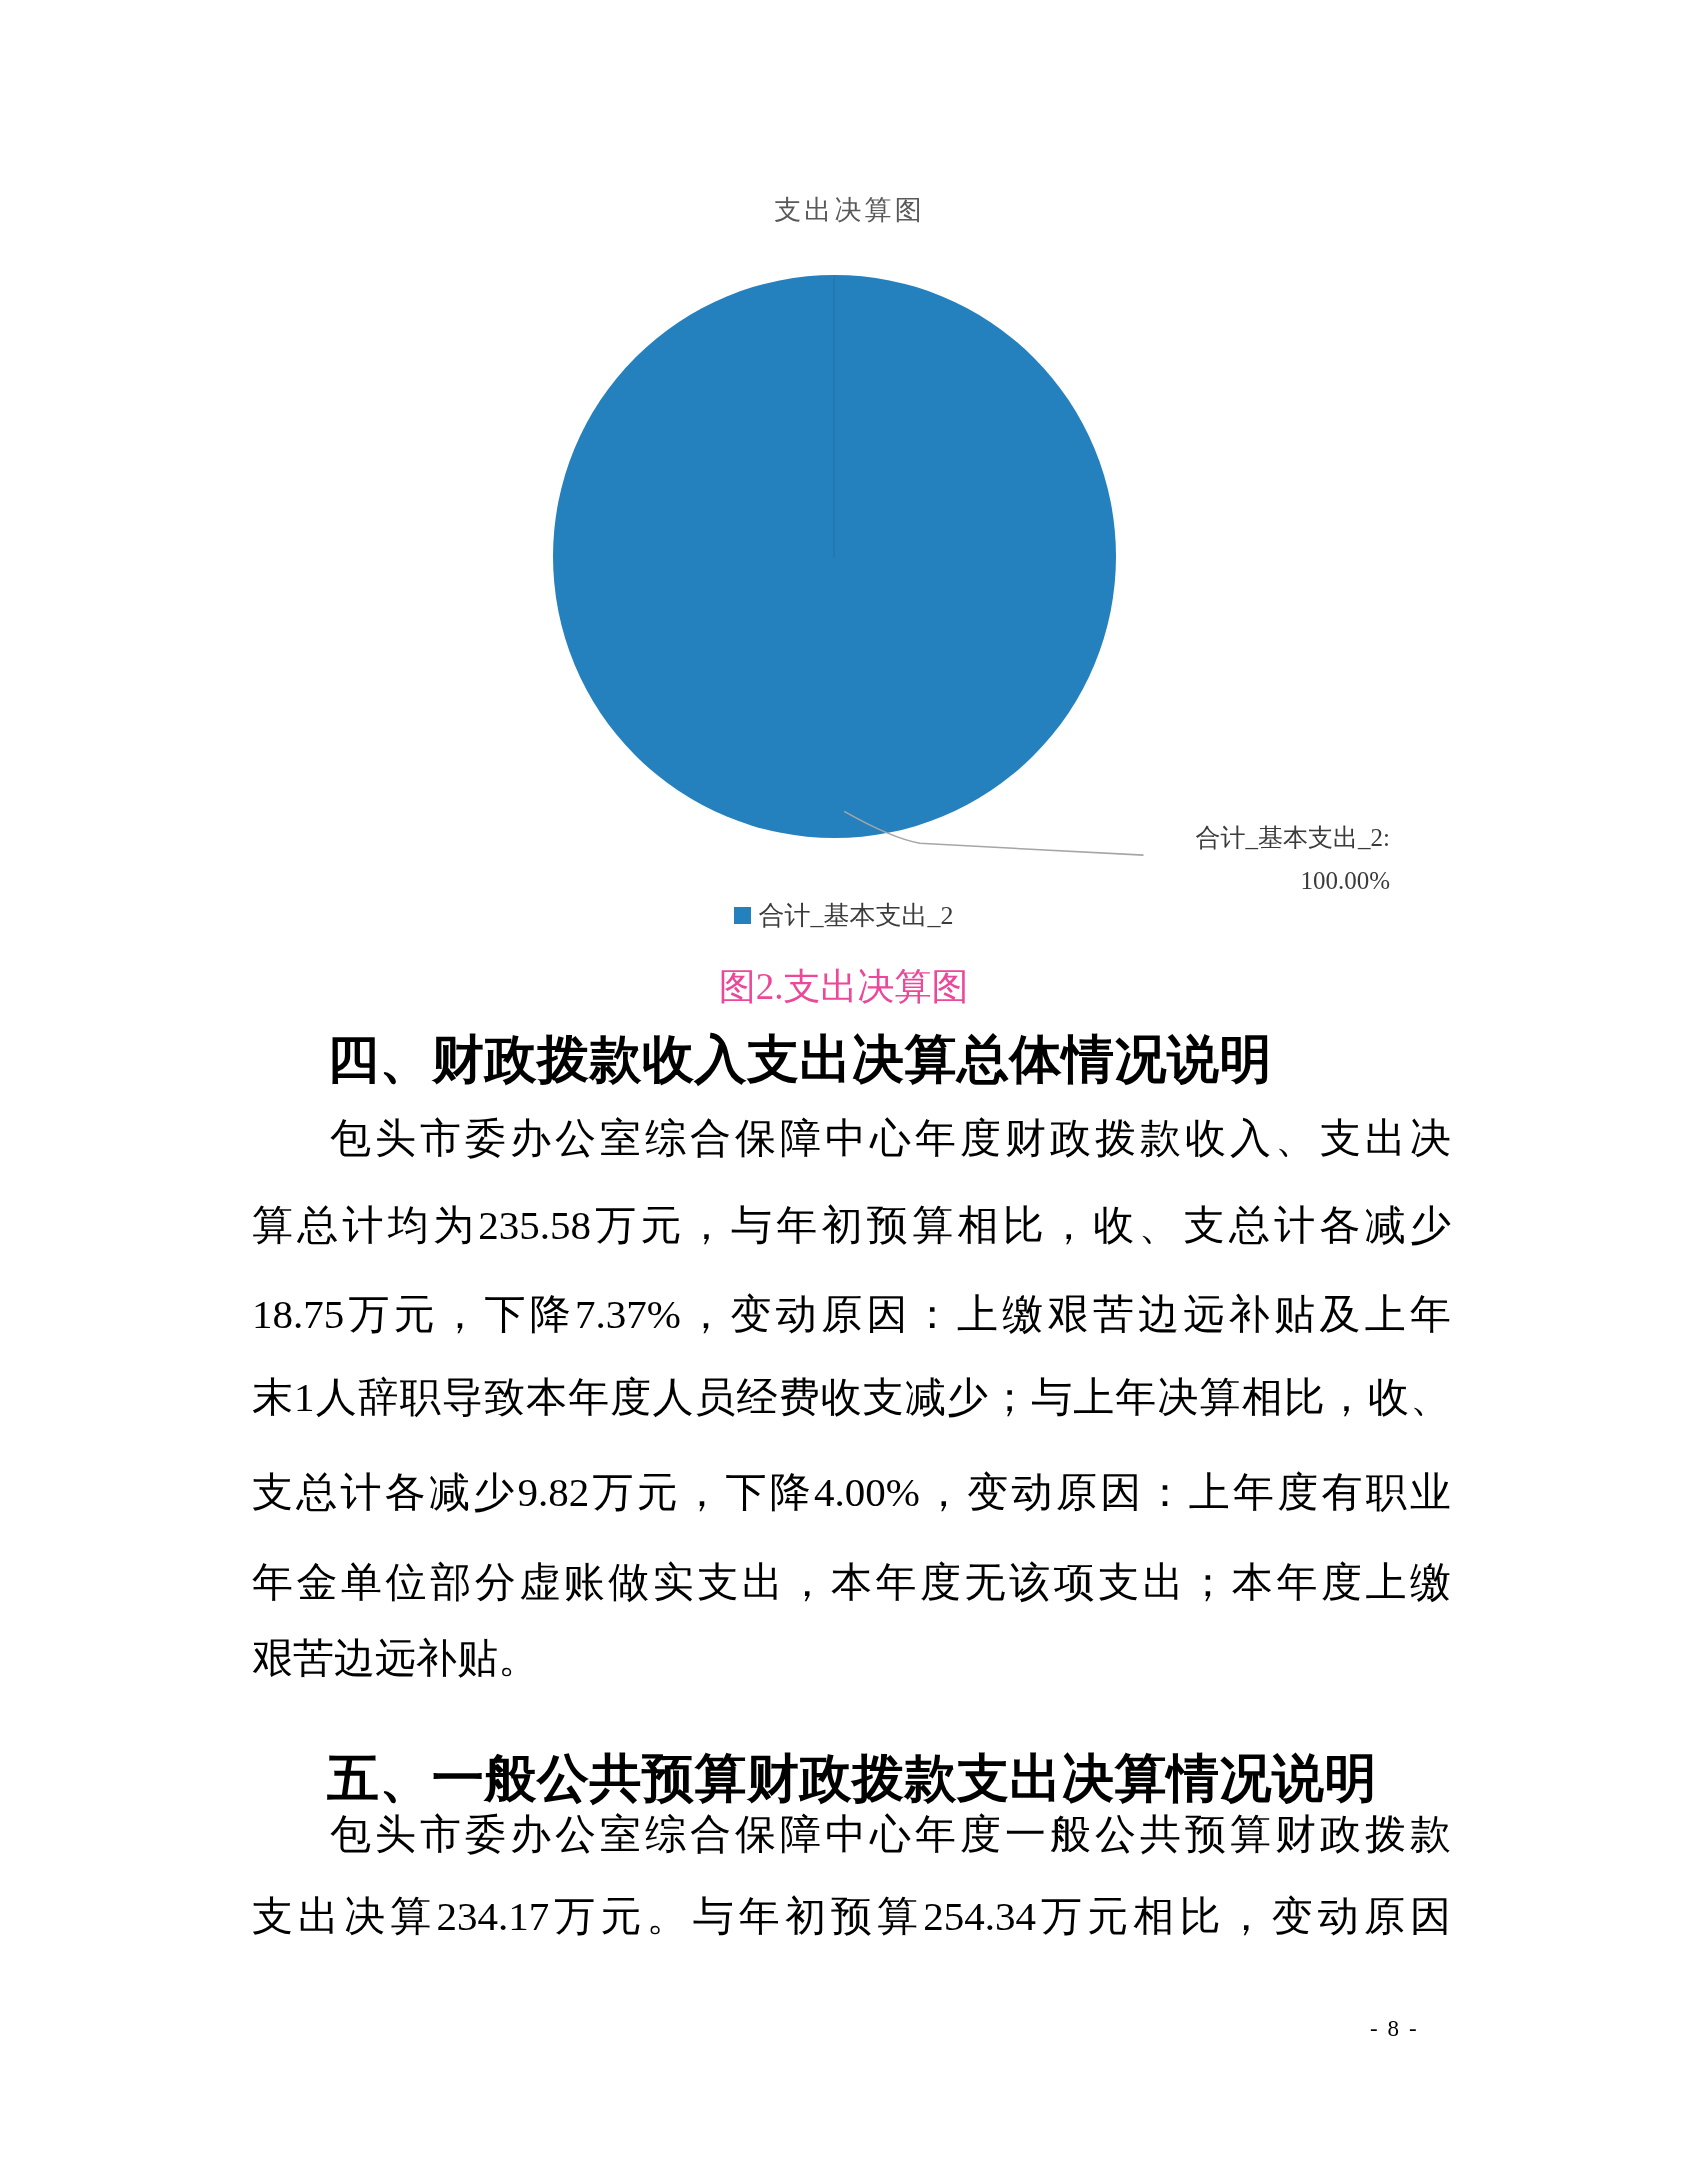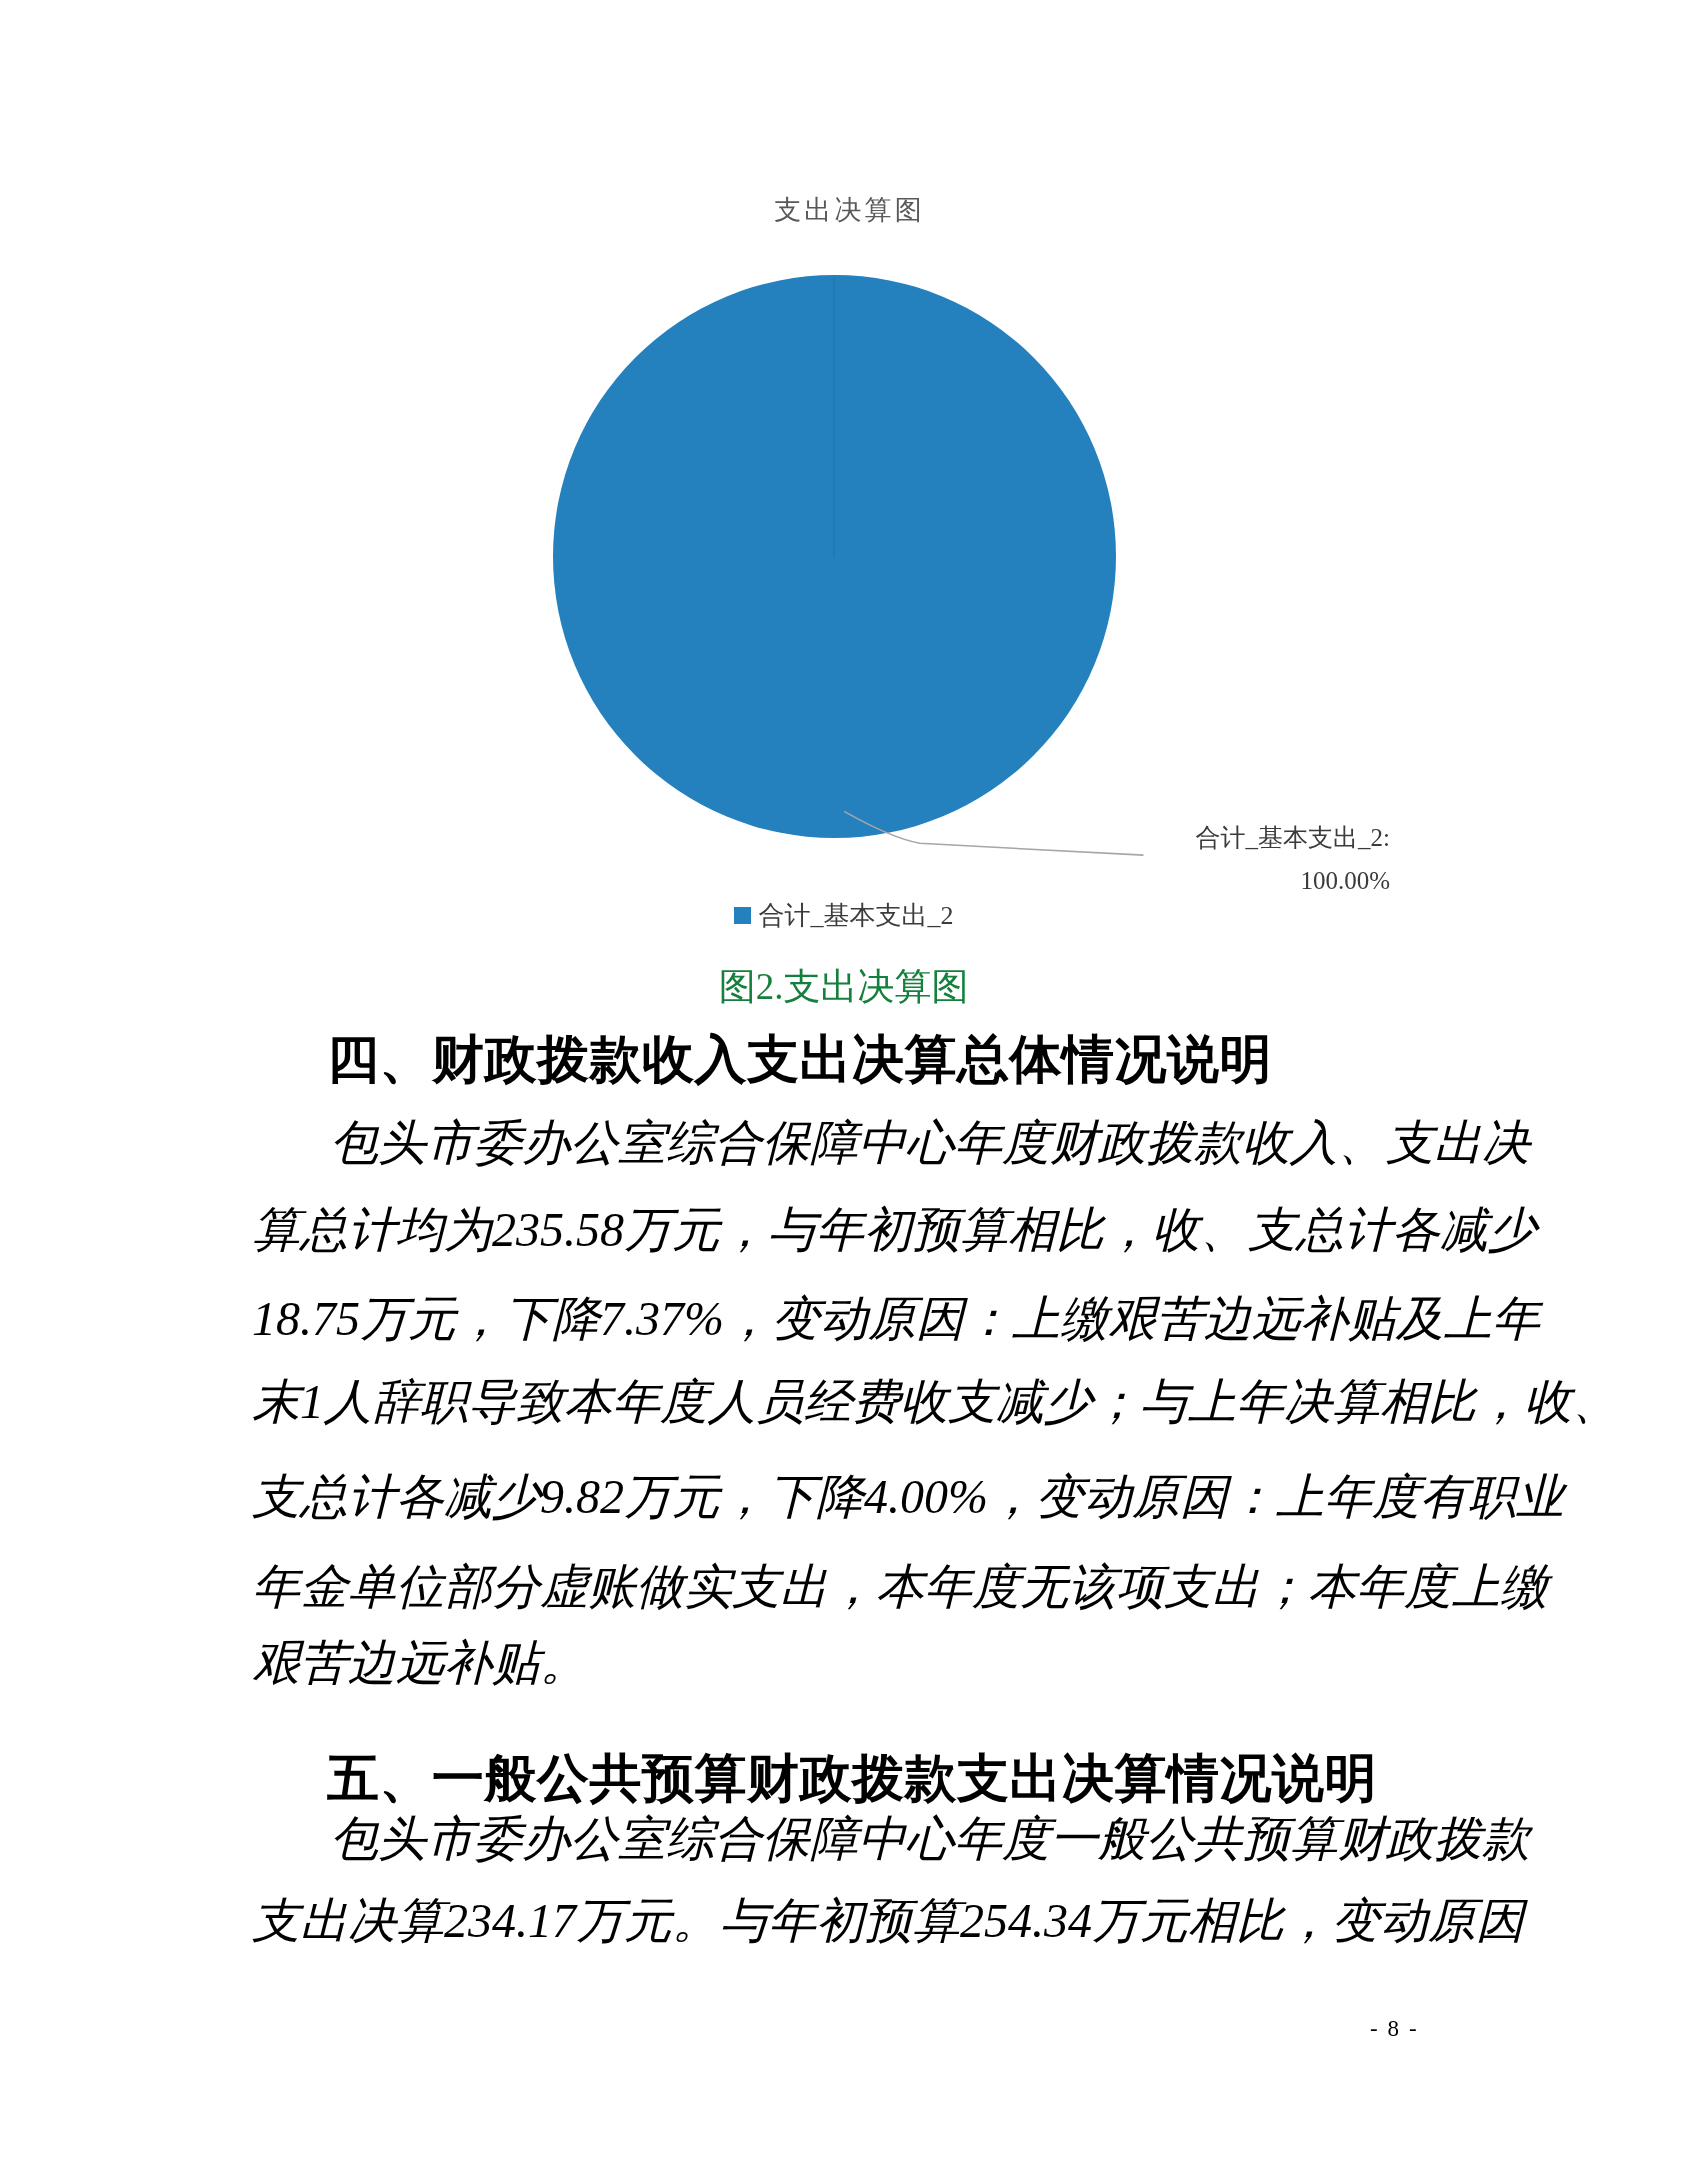--- a/index.html
+++ b/index.html
@@ -30,31 +30,31 @@
   .legend{
     left:0;top:898px;width:1687px;display:flex;align-items:center;
     justify-content:center;gap:7.2px;
   }
   .legend-swatch{width:17.6px;height:17.6px;display:inline-block;}
   .legend-label{
     font-size:26px;color:#3b3b3b;font-family:"Liberation Serif", serif;
   }
   .caption{
     top:962px;left:0;width:1687px;text-align:center;
-    font-size:37px;color:#15803d;font-family:"Liberation Serif", serif;
+    font-size:37px;color:#ec4899;font-family:"Liberation Serif", serif;
   }
   
   .heading{
     left:252px;width:1199px;text-indent:75px;
     font-family:"Liberation Sans", sans-serif;font-weight:bold;
     font-size:52px;letter-spacing:0.5px;white-space:nowrap;
   }
   .bodyline{
-    left:252px;width:1199px;font-size:48px;
-    font-family:"Liberation Serif", serif;font-style:italic;
+    left:252px;width:1199px;font-size:41px;
+    font-family:"Liberation Serif", serif;
     text-align:justify;text-align-last:justify;text-justify:inter-character;
     white-space:nowrap;
   }
   .bodyline.indent{text-indent:78px;}
   .bodyline.para-end{text-align:center;text-align-last:left;}
   .page-number{
     left:1370px;top:2016px;font-size:23px;letter-spacing:2.1px;
     font-family:"Liberation Serif", serif;color:#000;
   }
 </style>

